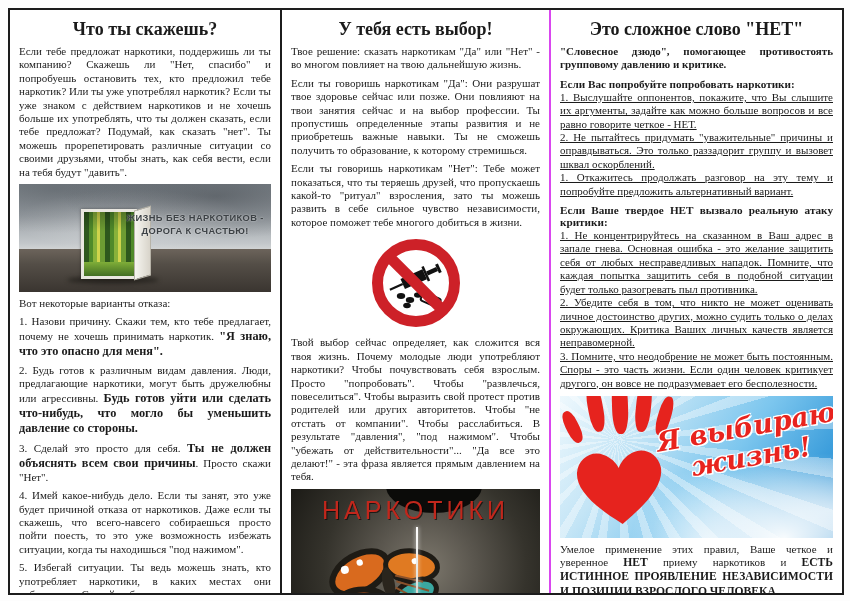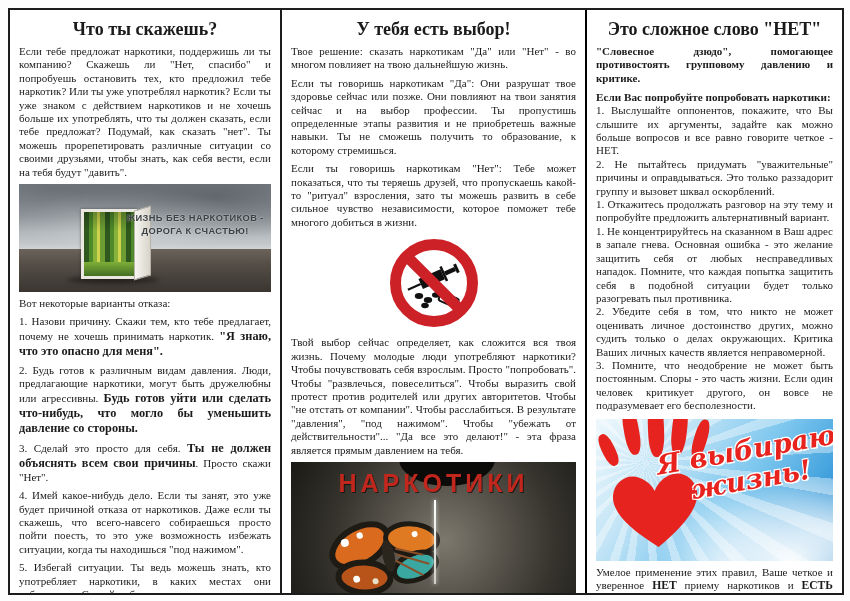--- a/index.html
+++ b/index.html
@@ -1,26 +1,26 @@
 <!DOCTYPE html>
 <html><head>
 <meta charset="utf-8">
 <style>
   html,body { margin:0; padding:0; width:850px; height:601px; background:#fdfdfd; overflow:hidden; }
   body { font-family:"Liberation Serif", serif; color:#1b1b1b; }
   .page { position:absolute; left:8px; top:8px; width:832px; height:583px; border:2px solid #1c1c1c; display:flex; background:#fff; box-sizing:content-box; }
   .col { height:100%; overflow:hidden; padding:0 9px; box-sizing:border-box; }
   .col1 { width:270px; }
-  .col2 { width:307px; border-left:2px solid #1c1c1c; border-right:2px solid #000000; }
+  .col2 { width:271px; border-left:2px solid #1c1c1c; border-right:2px solid #d946ef; }
   .col3 { flex:1; }
   h1.title { font-size:18px; text-align:center; margin:9px 0 4px; font-weight:bold; white-space:nowrap; }
   .body { font-size:11px; line-height:1.22; margin:5px 0; }
   .jtext { text-align:justify; }
   .item b { font-size:12.3px; }
-  .tight { margin:0; }
+  .tight { margin:0;text-decoration:underline; }
   .boldp { font-weight:bold; }
   .heading { font-weight:bold; font-size:11.2px; margin:6px 0 1px; }
   .closing b { font-size:11.6px; }
 
   
   .door-scene { position:relative; width:100%; height:108px; margin:4px 0; overflow:hidden; background:linear-gradient(180deg,#848b91 0%,#9ba1a6 30%,#c3c7ca 55%,#d6d8d8 62%); }
   .ds-sky { position:absolute; left:0; top:0; right:0; height:62%;
     background: radial-gradient(ellipse at 78% 18%, rgba(55,60,66,.5), transparent 55%),
                 radial-gradient(ellipse at 15% 8%, rgba(70,76,82,.45), transparent 50%),
                 radial-gradient(ellipse at 45% 55%, rgba(255,255,255,.35), transparent 60%); }
@@ -39,21 +39,21 @@
   .sign-wrap { display:flex; justify-content:center; padding:5px 0 4px; }
   .no-sign { position:relative; width:88px; height:88px; }
   .ns-ring { position:absolute; inset:0; border:11px solid #cd2128; border-radius:50%; box-sizing:border-box; }
   .ns-bar { position:absolute; top:50%; left:1px; right:1px; height:11px; margin-top:-5.5px; background:#cd2128; transform:rotate(45deg); }
   .ns-art { position:absolute; inset:12px; }
 
   
   .poster { position:relative; height:170px; margin:5px 0 0; overflow:hidden;
     background: radial-gradient(circle at 54% 46%, #7d786d 0%, #5a564e 30%, #35332c 62%, #181713 100%); }
   .poster:before { content:""; position:absolute; top:-30px; left:38%; width:96px; height:54px; background:#0b0b09; border-radius:50%; }
-  .poster-top { position:absolute; top:7px; left:0; width:100%; text-align:center; font-family:"Liberation Sans", sans-serif; font-weight:bold; font-size:25px; letter-spacing:4px; color:#c1271c; text-shadow:1px 1px 0 rgba(0,0,0,.6); }
+  .poster-top { position:absolute; top:7px; left:0; width:100%; text-align:center; font-family:"Liberation Sans", sans-serif; font-weight:normal; font-size:25px; letter-spacing:4px; color:#c1271c; text-shadow:1px 1px 0 rgba(0,0,0,.6); }
   .pin { position:absolute; left:50%; top:38px; width:2px; height:84px; background:linear-gradient(180deg,#fff,#cfcfc6); box-shadow:0 0 4px rgba(255,255,255,.8); }
   .butterfly { position:absolute; left:28px; top:48px; }
 
   
   .life-poster { position:relative; height:142px; margin:6px 0 4px; overflow:hidden;
     background: linear-gradient(125deg,#eef8fd 0%,#c4e5f6 28%,#7cc6ee 58%,#3e9fdc 82%,#2289cf 100%); }
   .life-rays { position:absolute; left:-40%; top:-70%; width:190%; height:240%;
     background: repeating-conic-gradient(from 195deg at 32% 42%, rgba(255,255,255,.38) 0deg 5deg, rgba(255,255,255,0) 5deg 13deg); }
   .life-clouds { position:absolute; inset:0;
     background: radial-gradient(ellipse at 82% 100%, rgba(255,255,255,.95), transparent 42%),
@@ -163,20 +163,21 @@
 
   <section class="col col3">
     <h1 class="title">Это сложное слово "НЕТ"</h1>
     <p class="body jtext boldp">"Словесное дзюдо", помогающее противостоять групповому давлению и критике.</p>
 
     <div class="heading jtext">Если Вас попробуйте попробовать наркотики:</div>
     <div class="body jtext tight">1. Выслушайте оппонентов, покажите, что Вы слышите их аргументы, задайте как можно больше вопросов и все равно говорите четкое - НЕТ.</div>
     <div class="body jtext tight">2. Не пытайтесь придумать "уважительные" причины и оправдываться. Это только раззадорит группу и вызовет шквал оскорблений.</div>
     <div class="body jtext tight">1. Откажитесь продолжать разговор на эту тему и попробуйте предложить альтернативный вариант.</div>
 
+    <div class="heading jtext">Если Ваше твердое НЕТ вызвало реальную атаку критики:</div>
     <div class="body jtext tight">1. Не концентрируйтесь на сказанном в Ваш адрес в запале гнева. Основная ошибка - это желание защитить себя от любых несправедливых нападок. Помните, что каждая попытка защитить себя в подобной ситуации будет только разогревать пыл противника.</div>
     <div class="body jtext tight">2. Убедите себя в том, что никто не может оценивать личное достоинство других, можно судить только о делах окружающих. Критика Ваших личных качеств является неправомерной.</div>
     <div class="body jtext tight">3. Помните, что неодобрение не может быть постоянным. Споры - это часть жизни. Если один человек критикует другого, он вовсе не подразумевает его бесполезности.</div>
 
     <div class="life-poster">
       <div class="life-rays"></div>
       <div class="life-clouds"></div>
       <div class="hand">
         <div class="finger f1"></div>
         <div class="finger f2"></div>

